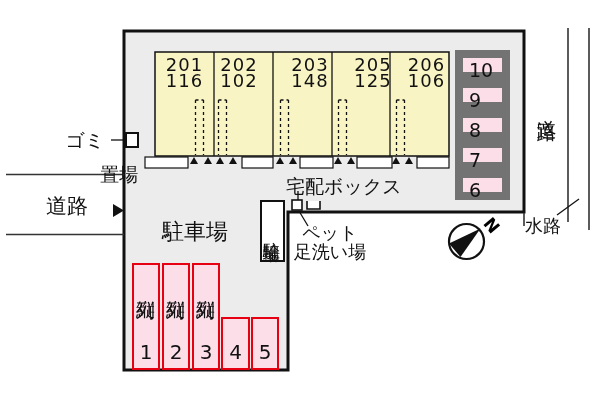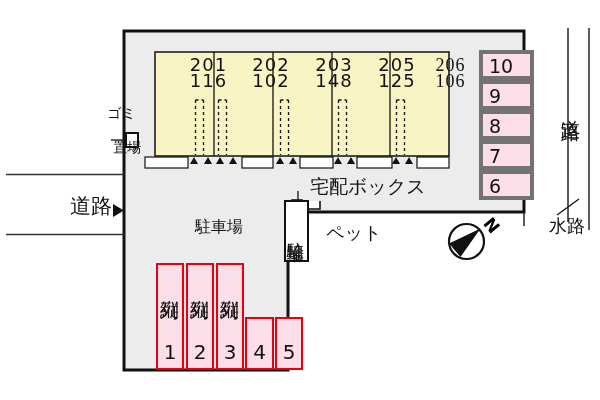--- a/index.html
+++ b/index.html
@@ -1,34 +1,34 @@
 <!DOCTYPE html>
 <html><head>
 <meta charset="utf-8">
 <style>
   html,body{margin:0;padding:0;background:#fff;}
   #stage{
     position:relative;width:600px;height:400px;background:#fff;overflow:hidden;
     font-family:"DejaVu Sans","Liberation Sans",sans-serif;color:#111;
   }
   #plan-svg{position:absolute;left:0;top:0;}
-  .abs{position:absolute;margin-left:24px;}
+  .abs{position:absolute;}
   .lbl{white-space:pre;line-height:1.05;}
   .unit-label{
     top:57px;text-align:center;font-size:18px;line-height:16px;
     letter-spacing:1px;font-weight:500;
   }
   .vtext{
     writing-mode:vertical-rl;text-orientation:upright;letter-spacing:2px;
   }
   
   .pcol{left:455px;top:50px;width:55px;}
   .pcell{
     box-sizing:border-box;width:55px;height:30px;background:#fbdee8;
-    border:4px solid #737373;font-size:19px;line-height:25px;padding-left:6px;
+    border:8px solid #737373;font-size:19px;line-height:25px;padding-left:6px;
   }
   
   .bcell{
     box-sizing:border-box;background:#fbdee8;border:2px solid #e60012;
     display:flex;flex-direction:column;align-items:center;justify-content:space-between;
   }
   .bcell .tandem{font-size:19px;line-height:21px;margin-top:20px;letter-spacing:1px;}
   .bcell .num{font-size:20px;margin-bottom:4px;}
   .bike-box{
     left:260px;top:200px;width:25px;height:62px;background:#fff;
@@ -104,45 +104,45 @@
     <path d="M307,201 V209 H320 V201" fill="#fff" stroke="#111" stroke-width="1.6"></path>
     <line x1="299" y1="211" x2="308" y2="226" stroke="#111" stroke-width="1.3"></line>
 
     <g>
       <circle cx="466.5" cy="241.5" r="17.5" fill="#fff" stroke="#111" stroke-width="2.2"></circle>
       <polygon points="480.5,228.5 449,243.5 460.5,257" fill="#111"></polygon>
       <text x="491" y="231" font-size="17" font-weight="bold" text-anchor="middle" transform="rotate(50 491 226)">N</text>
     </g>
   </svg>
 
-  <div class="abs lbl" style="left:58px;top:105px;width:54px;text-align:right;font-size:14px;line-height:17px;"><span>ゴミ</span><br>
+  <div class="abs lbl" style="left:58px;top:132px;width:54px;text-align:center;font-size:19px;line-height:17px;"><span>ゴミ</span><br>
        <span>置場</span></div>
 
   <div class="abs" style="left:42px;top:192px;width:50px;text-align:center;font-size:21px;">道路</div>
 
-  <div class="abs" style="left:160px;top:217px;width:70px;text-align:center;font-size:16px;">駐車場</div>
+  <div class="abs" style="left:160px;top:217px;width:70px;text-align:center;font-size:22px;">駐車場</div>
 
   <div class="abs" style="left:286px;top:174px;width:118px;font-size:19px;">宅配ボックス</div>
 
   <div class="abs" style="left:288px;top:224px;width:84px;text-align:center;font-size:18px;line-height:19px;font-family:Liberation Serif, serif;"><span>ペット</span><br>
-       </div>
+       <span>足洗い場</span></div>
 
   <div class="abs bike-box vtext">
     <span>駐輪場</span>
   </div>
 
   <div class="abs vtext" style="left:534px;top:104px;height:60px;font-size:20px;">道路</div>
 
   <div class="abs" style="left:525px;top:214px;font-size:18px;font-family:Liberation Serif, serif;">水路</div>
 
   <div class="abs unit-label" style="left:155px;width:59px;"><span>201</span><br><span>116</span></div>
-  <div class="abs unit-label" style="left:222px;width:50px;"><span>202</span><br><span>102</span></div>
+  <div class="abs unit-label" style="left:214px;width:50px;"><span>202</span><br><span>102</span></div>
   <div class="abs unit-label" style="left:273px;width:74px;"><span>203</span><br><span>148</span></div>
   <div class="abs unit-label" style="left:332px;width:82px;"><span>205</span><br><span>125</span></div>
-  <div class="abs unit-label" style="left:390px;width:73px;font-family:Liberation Serif, serif;"><span>206</span><br><span>106</span></div>
+  <div class="abs unit-label" style="left:390px;width:73px;"><span>206</span><br><span>106</span></div>
 
   <div class="abs pcol">
     <div class="pcell">10</div>
     <div class="pcell">9</div>
     <div class="pcell">8</div>
     <div class="pcell">7</div>
     <div class="pcell">6</div>
   </div>
 
   <div class="abs bcell" style="left:132px;top:263px;width:28px;height:107px;">

